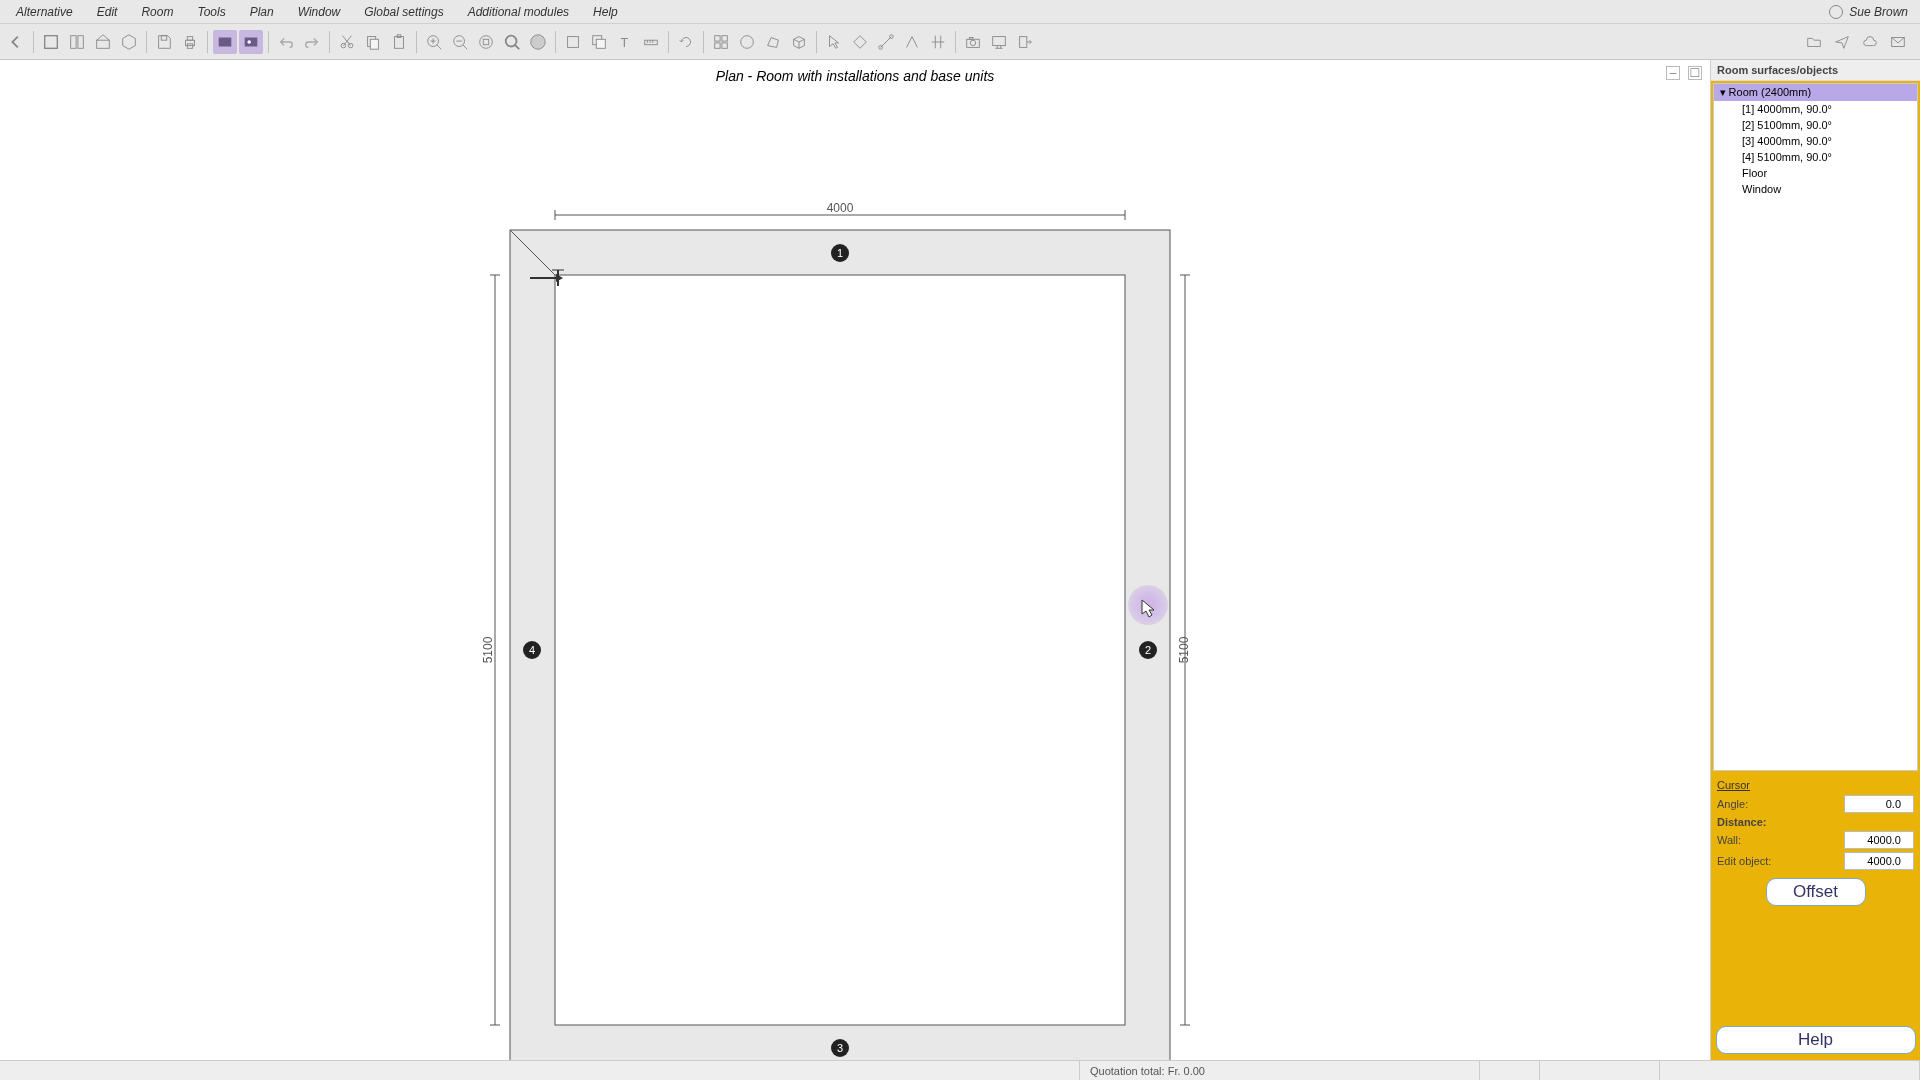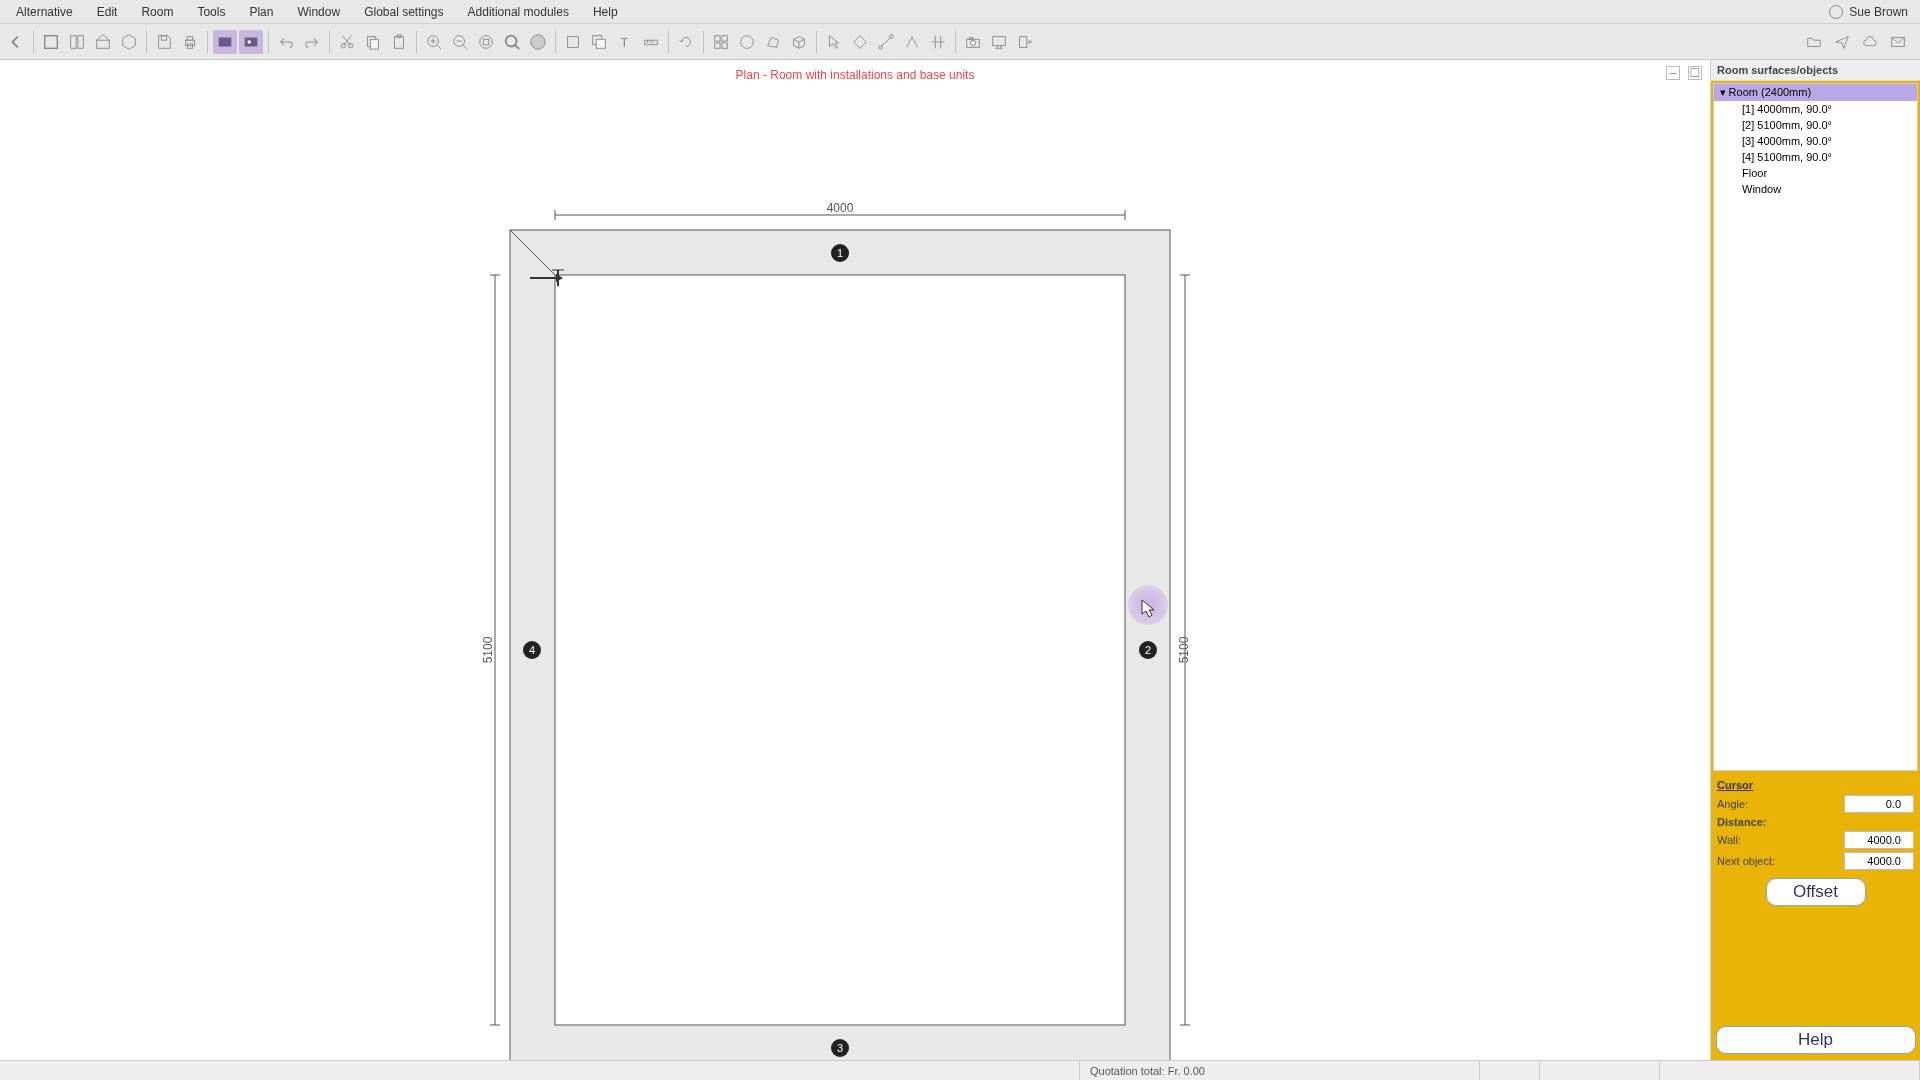--- a/index.html
+++ b/index.html
@@ -1,56 +1,56 @@
 <!DOCTYPE html>
 <html><head>
 <meta charset="utf-8">
 <style>
 * { margin: 0; padding: 0; box-sizing: border-box; font-family: "Segoe UI", Arial, sans-serif; }
 body { background: #f5f5f5; width: 1920px; height: 1080px; overflow: hidden; }
 
 
-.menubar { display: flex; align-items: center; height: 24px; background: #e8e8e8; border-bottom: 1px solid #d0d0d0; padding: 0 4px; font-size: 12px; color: #333; }
+.menubar { display: flex; align-items: center; height: 24px; background: #e8e8e8; border-bottom: 1px solid #d0d0d0; padding: 0 4px; font-size: 12px; color: #333; font-style: italic; }
 .menubar .menu-item { padding: 4px 12px; cursor: pointer; }
 .menubar .user-area { margin-left: auto; display: flex; align-items: center; gap: 6px; padding-right: 8px; }
 .menubar .user-icon { width: 14px; height: 14px; border: 1.5px solid #888; border-radius: 50%; position: relative; }
 
 
 .toolbar { display: flex; align-items: center; height: 36px; background: #e8e8e8; border-bottom: 1px solid #c8c8c8; padding: 0 4px; gap: 2px; }
 .toolbar .tool { width: 24px; height: 24px; display: flex; align-items: center; justify-content: center; cursor: pointer; border-radius: 2px; }
 .toolbar .sep { width: 1px; height: 22px; background: #c0c0c0; margin: 0 3px; }
 .toolbar .tool svg { width: 18px; height: 18px; }
 .toolbar .tool.active { background: #c8b8e0; }
 .toolbar .spacer { flex: 1; }
 .toolbar .right-tools { display: flex; gap: 4px; padding-right: 6px; }
 
 
 .main { display: flex; height: calc(100% - 24px - 36px - 20px); }
 .canvas-area { flex: 1; position: relative; background: #ffffff; }
-.canvas-title { position: absolute; top: 8px; left: 50%; transform: translateX(-50%); font-size: 12px; color: #ef4444; }
+.canvas-title { position: absolute; top: 8px; left: 50%; transform: translateX(-50%); font-size: 14px; color: #000000; font-style: italic; }
 .canvas-controls { position: absolute; top: 6px; right: 8px; display: flex; gap: 8px; font-size: 12px; color: #888; }
 .canvas-controls span { cursor: pointer; width: 14px; height: 14px; display: flex; align-items: center; justify-content: center; border: 1px solid #bbb; }
 
 
 .room-svg { position: absolute; left: 0; top: 0; width: 100%; height: 100%; }
 
 
 .highlight { position: absolute; width: 40px; height: 40px; border-radius: 50%; background: radial-gradient(circle, rgba(200,170,230,0.9) 0%, rgba(200,170,230,0.5) 60%, rgba(200,170,230,0) 100%); left: 1128px; top: 525px; pointer-events: none; }
 .cursor-arrow { position: absolute; left: 1140px; top: 538px; pointer-events: none; }
 
 
 .sidepanel { width: 210px; background: #eab308; border-left: 1px solid #d0d0d0; display: flex; flex-direction: column; font-size: 11px; }
 .panel-title { padding: 4px 6px; font-weight: bold; color: #444; background: #eee; border-bottom: 1px solid #ddd; }
 .tree { flex: 0 0 auto; height: 688px; background: #fff; border: 1px solid #ccc; margin: 2px; overflow: auto; }
 .tree-item { padding: 2px 6px; white-space: nowrap; cursor: pointer; }
 .tree-item.selected { background: #b8a8e8; color: #000; }
 .tree-item.indent1 { padding-left: 28px; }
 
 .cursor-section { padding: 6px; }
-.cursor-section .section-label { font-weight: bold; margin-bottom: 4px; text-decoration: underline; color: #333; }
+.cursor-section .section-label { font-weight: normal; margin-bottom: 4px; text-decoration: underline; color: #333; }
 .cursor-section .row { display: flex; align-items: center; margin: 3px 0; }
 .cursor-section .row label { flex: 1; color: #444; }
 .cursor-section .row input { width: 70px; font-size: 11px; padding: 2px 12px; border: 1px solid #bbb; background: #fff; text-align: right; }
 .cursor-section .bold { font-weight: bold; }
 .offset-btn, .help-btn { display: block; width: 100px; margin: 8px auto; padding: 3px 0; text-align: center; border: 1px solid #7aa8c8; border-radius: 10px; background: #fff; color: #336; cursor: pointer; font-size: 17px; }
 .help-btn { width: 200px; margin-top: auto; margin-bottom: 6px; }
 
 
 .statusbar { height: 20px; background: #eee; border-top: 1px solid #ccc; display: flex; align-items: center; font-size: 11px; color: #555; }
 .statusbar .status-cell { padding: 0 10px; border-right: 1px solid #ccc; height: 100%; display: flex; align-items: center; }
@@ -408,21 +408,21 @@
         <input value="0.0" style="">
       </div>
       <div class="row">
           <label class="bold">Distance:</label>
         </div>
       <div class="row">
         <label>Wall:</label>
         <input value="4000.0" style="">
       </div>
       <div class="row">
-        <label>Next object:</label>
+        <label>Edit object:</label>
         <input value="4000.0" style="">
       </div>
       <button class="offset-btn">Offset</button>
     </div>
 
     <button class="help-btn">Help</button>
   </div>
 </div>
 
 <div class="statusbar">

